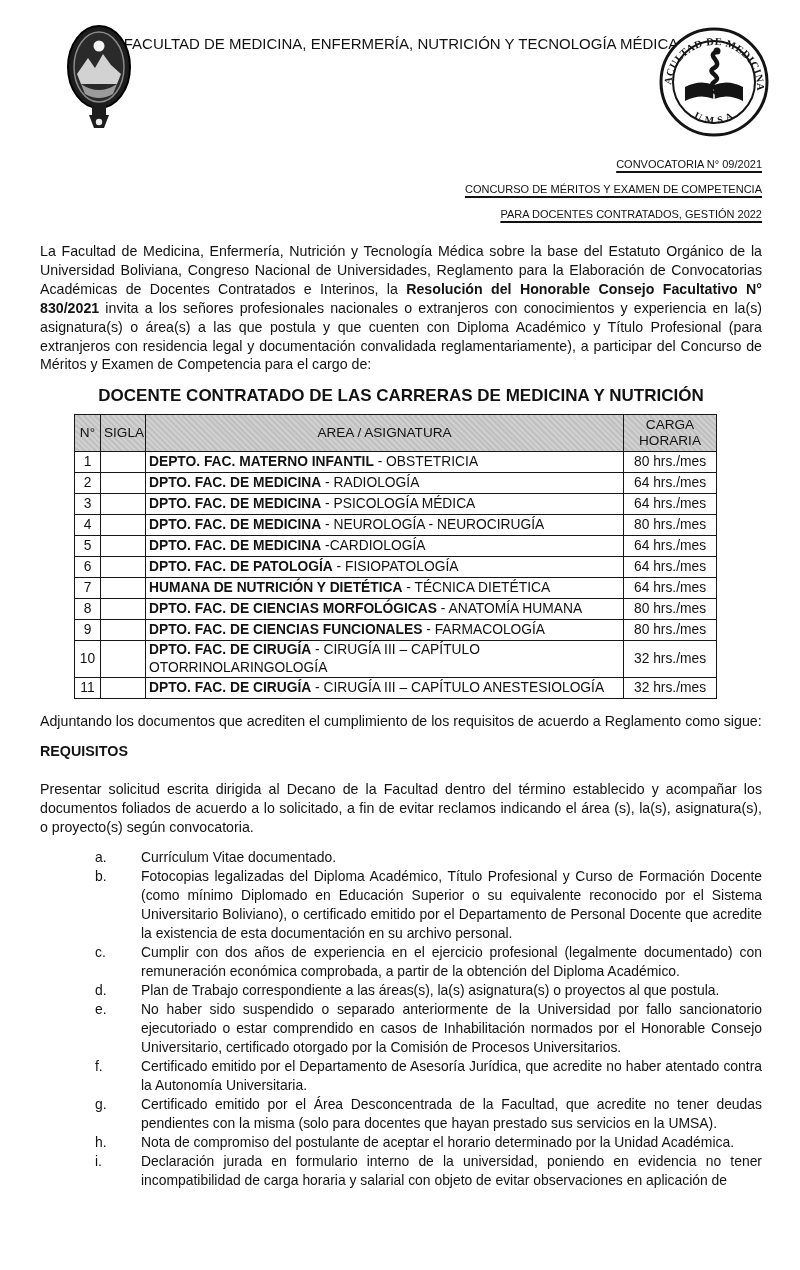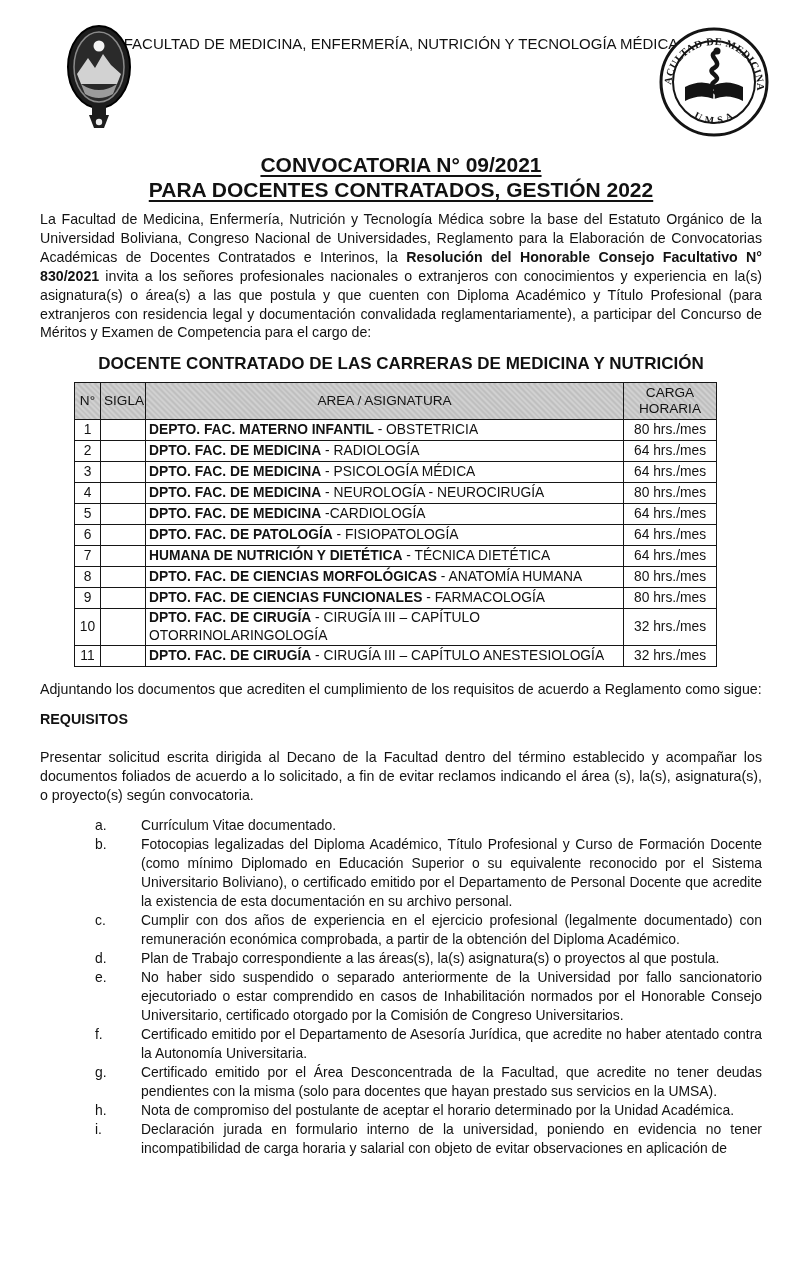--- a/index.html
+++ b/index.html
@@ -17,25 +17,25 @@
   
   .doc-header{position:relative;height:92px;}
   .logo-left{position:absolute;left:22px;top:0;}
   .logo-right{position:absolute;right:-8px;top:2px;}
   .header-text{text-align:center;padding-top:10px;}
   .university{font-size:15.5px;letter-spacing:.2px;line-height:19px;}
   .faculty{font-size:15px;line-height:19px;}
   
   .title-block{margin-top:36px;text-align:center;}
   .title-line{
-    font-weight:bold;font-size:21px;line-height:25px;
-    text-decoration:underline;text-decoration-thickness:2px;text-underline-offset:3px;
-  }
-  
-  .intro{margin:8px 0 0 0;font-size:14.2px;line-height:18.9px;text-align:justify;}
+    font-weight:normal;font-size:11px;line-height:25px;
+    text-decoration:underline;text-decoration-thickness:2px;text-underline-offset:3px;text-align:right;
+  }
+  
+  .intro{margin:15px 0 0 0;font-size:14.2px;line-height:18.9px;text-align:justify;}
   .intro b{font-weight:bold;}
   
   .table-title{margin:12px 0 0 0;text-align:center;font-weight:bold;font-size:17px;line-height:19px;}
   table.positions{
     border-collapse:collapse;
     margin:9px 0 0 34px;
     width:642px;
     table-layout:fixed;
   }
   table.positions th, table.positions td{
@@ -102,20 +102,21 @@
       </svg>
     </div>
 
     <div class="header-text">
       <div class="faculty">FACULTAD DE MEDICINA, ENFERMERÍA, NUTRICIÓN Y TECNOLOGÍA MÉDICA</div>
     </div>
   </div>
 
   <div class="title-block">
     <div class="title-line">CONVOCATORIA N° 09/2021</div>
+    <div class="title-line">CONCURSO DE MÉRITOS Y EXAMEN DE COMPETENCIA</div>
     <div class="title-line">PARA DOCENTES CONTRATADOS, GESTIÓN 2022</div>
   </div>
 
   <p class="intro"><span>La Facultad de Medicina, Enfermería, Nutrición y Tecnología Médica sobre la base del Estatuto Orgánico de la Universidad Boliviana, Congreso Nacional de Universidades, Reglamento para la Elaboración de Convocatorias Académicas de Docentes Contratados e Interinos, la </span><b>Resolución del Honorable Consejo Facultativo N° 830/2021</b><span> invita a los señores profesionales nacionales o extranjeros con conocimientos y experiencia en la(s) asignatura(s) o área(s) a las que postula y que cuenten con  Diploma Académico y Título Profesional (para extranjeros con residencia legal y documentación convalidada reglamentariamente), a participar del Concurso de Méritos y Examen de Competencia para el cargo de:</span></p>
 
   <div class="table-title">DOCENTE CONTRATADO DE LAS CARRERAS DE MEDICINA Y NUTRICIÓN</div>
 
   <table class="positions">
     <colgroup>
         <col class="col-n">
@@ -219,21 +220,21 @@
     <div class="req-item">
         <span class="req-letter">c.</span>
         <span class="req-text">Cumplir con dos años de experiencia en el ejercicio profesional (legalmente documentado) con remuneración económica comprobada, a partir de la obtención del Diploma Académico.</span>
       </div>
     <div class="req-item">
         <span class="req-letter">d.</span>
         <span class="req-text">Plan de Trabajo correspondiente a las áreas(s), la(s) asignatura(s) o proyectos al que postula.</span>
       </div>
     <div class="req-item">
         <span class="req-letter">e.</span>
-        <span class="req-text">No haber sido suspendido o separado anteriormente de la Universidad por fallo sancionatorio ejecutoriado o estar comprendido en casos de Inhabilitación normados por el Honorable Consejo Universitario, certificado otorgado por la Comisión de Congreso Universitarios.</span>
+        <span class="req-text">No haber sido suspendido o separado anteriormente de la Universidad por fallo sancionatorio ejecutoriado o estar comprendido en casos de Inhabilitación normados por el Honorable Consejo Universitario, certificado otorgado por la Comisión de Procesos Universitarios.</span>
       </div>
     <div class="req-item">
         <span class="req-letter">f.</span>
         <span class="req-text">Certificado emitido por el Departamento de Asesoría Jurídica, que acredite no haber atentado contra la Autonomía Universitaria.</span>
       </div>
     <div class="req-item">
         <span class="req-letter">g.</span>
         <span class="req-text">Certificado emitido por el Área Desconcentrada de la Facultad, que acredite no tener deudas pendientes con la misma (solo para docentes que hayan prestado sus servicios en la UMSA).</span>
       </div>
     <div class="req-item">

